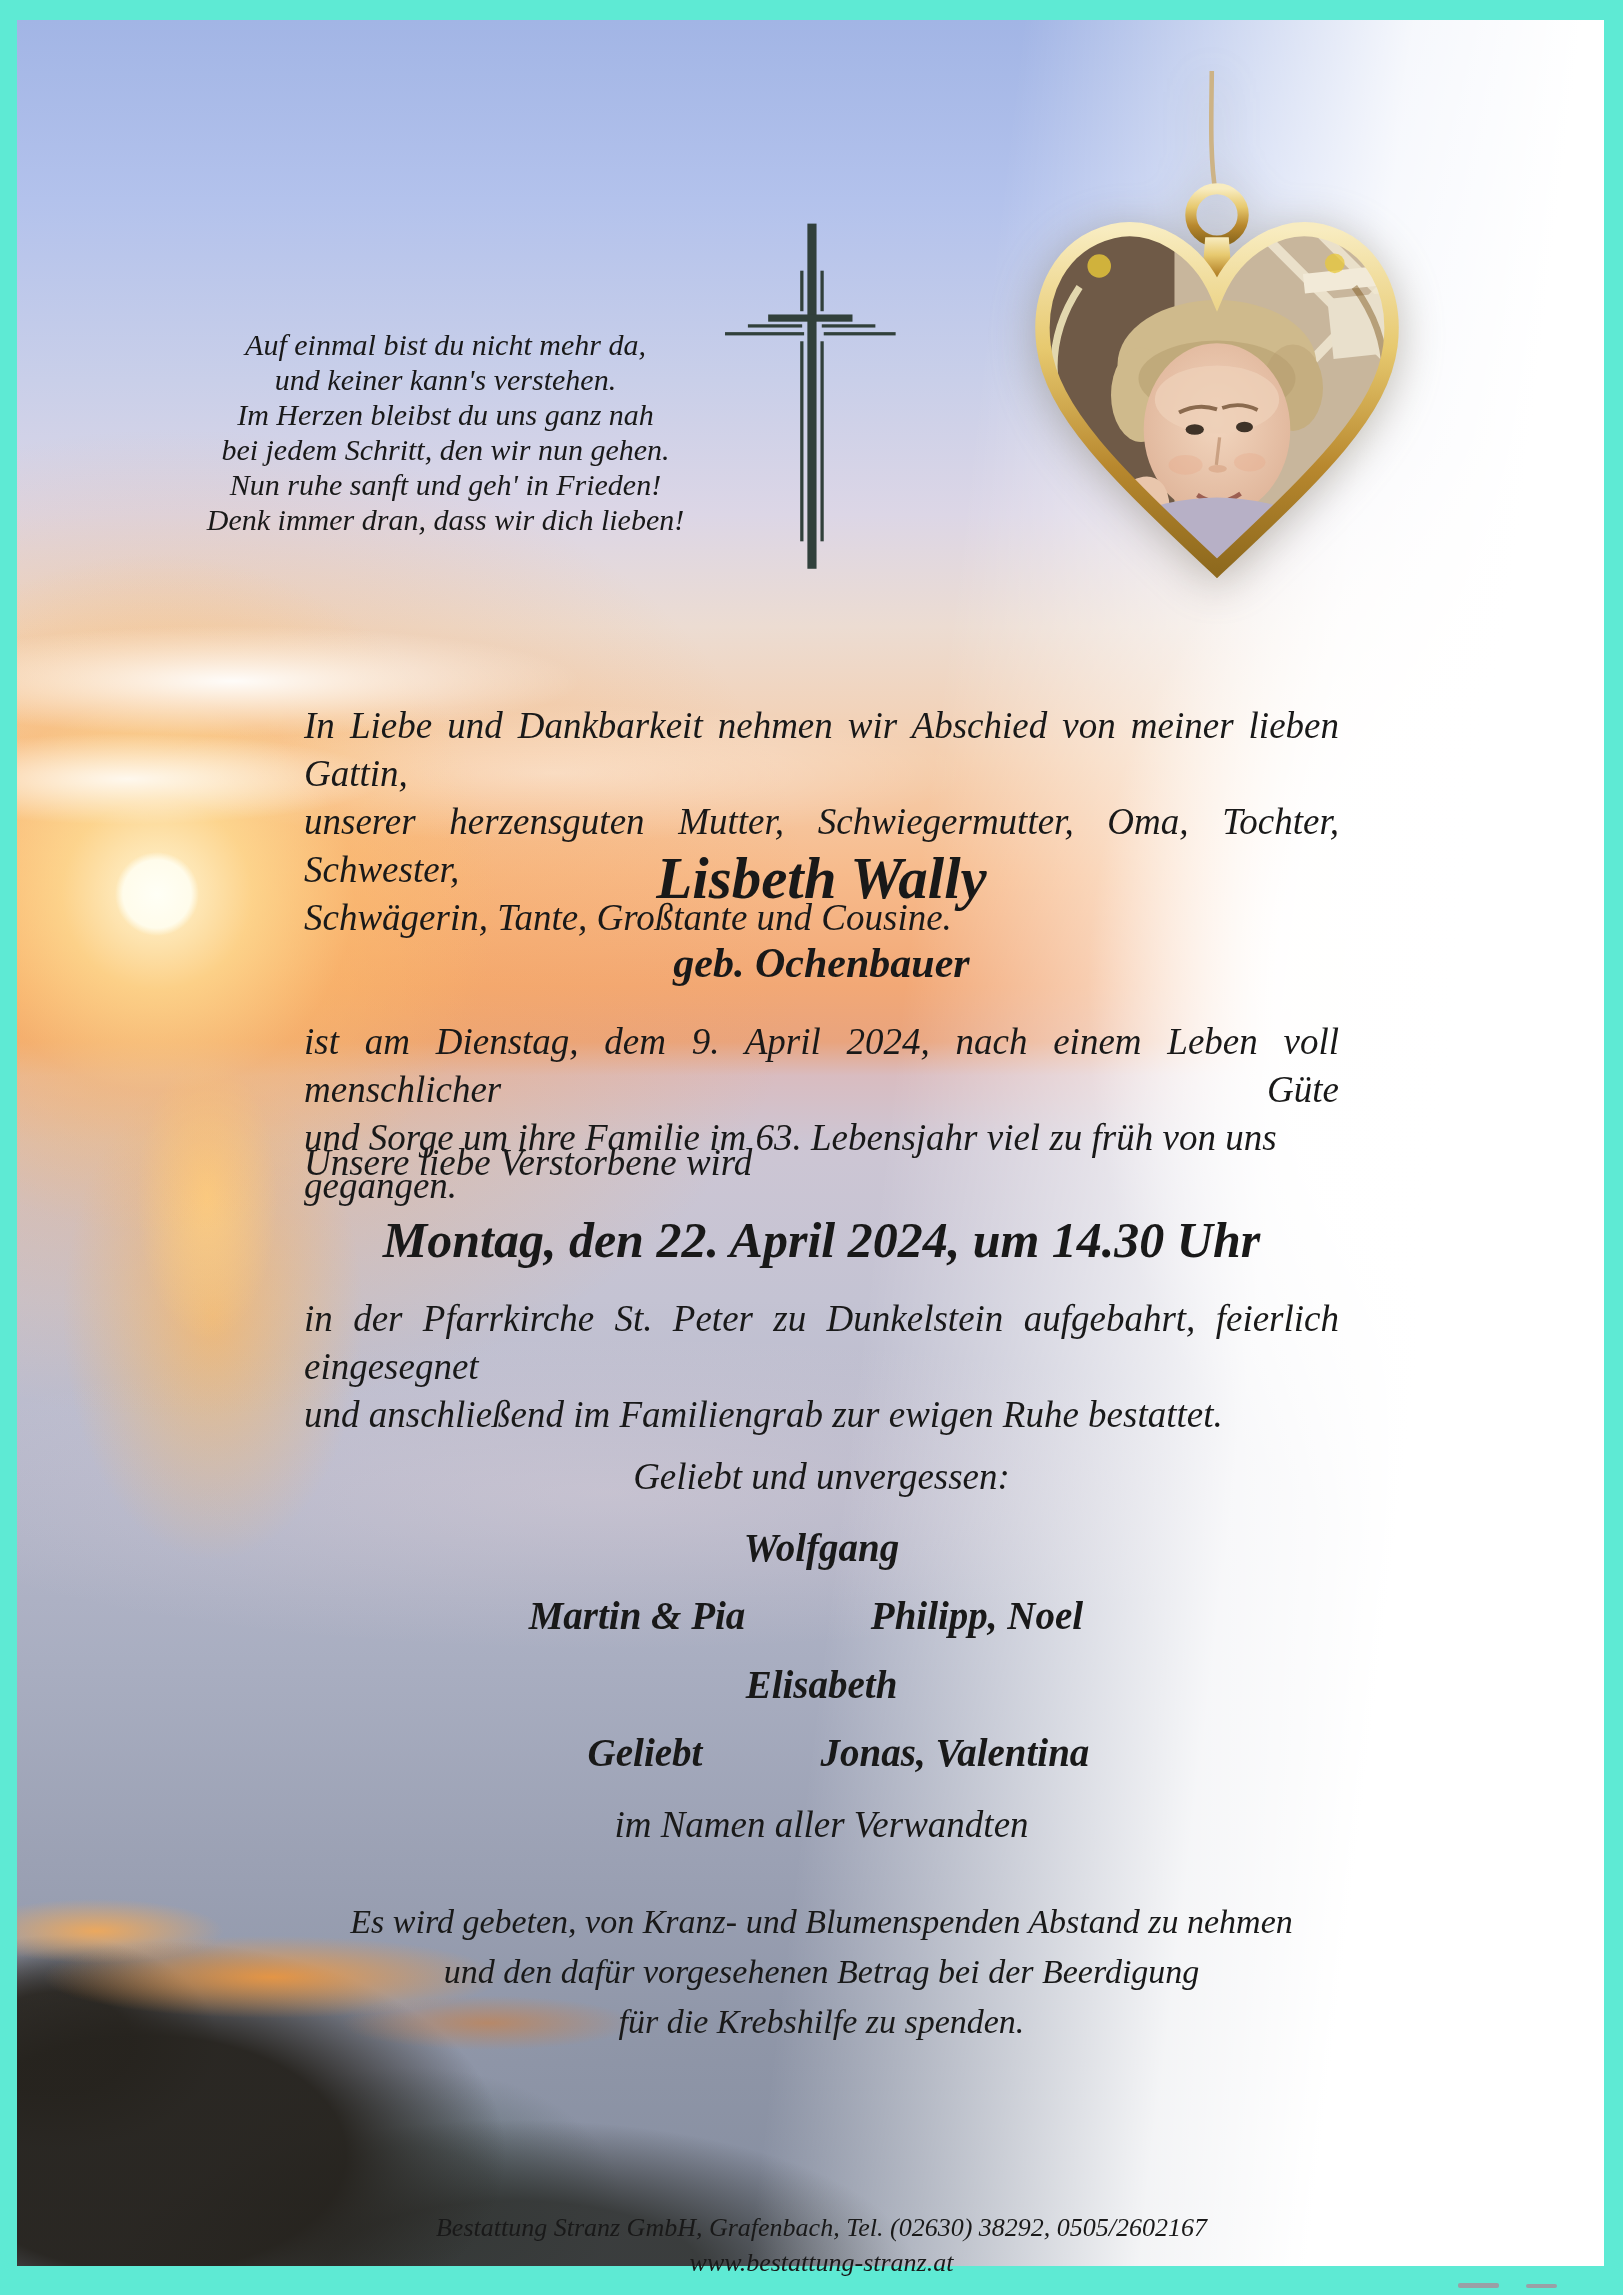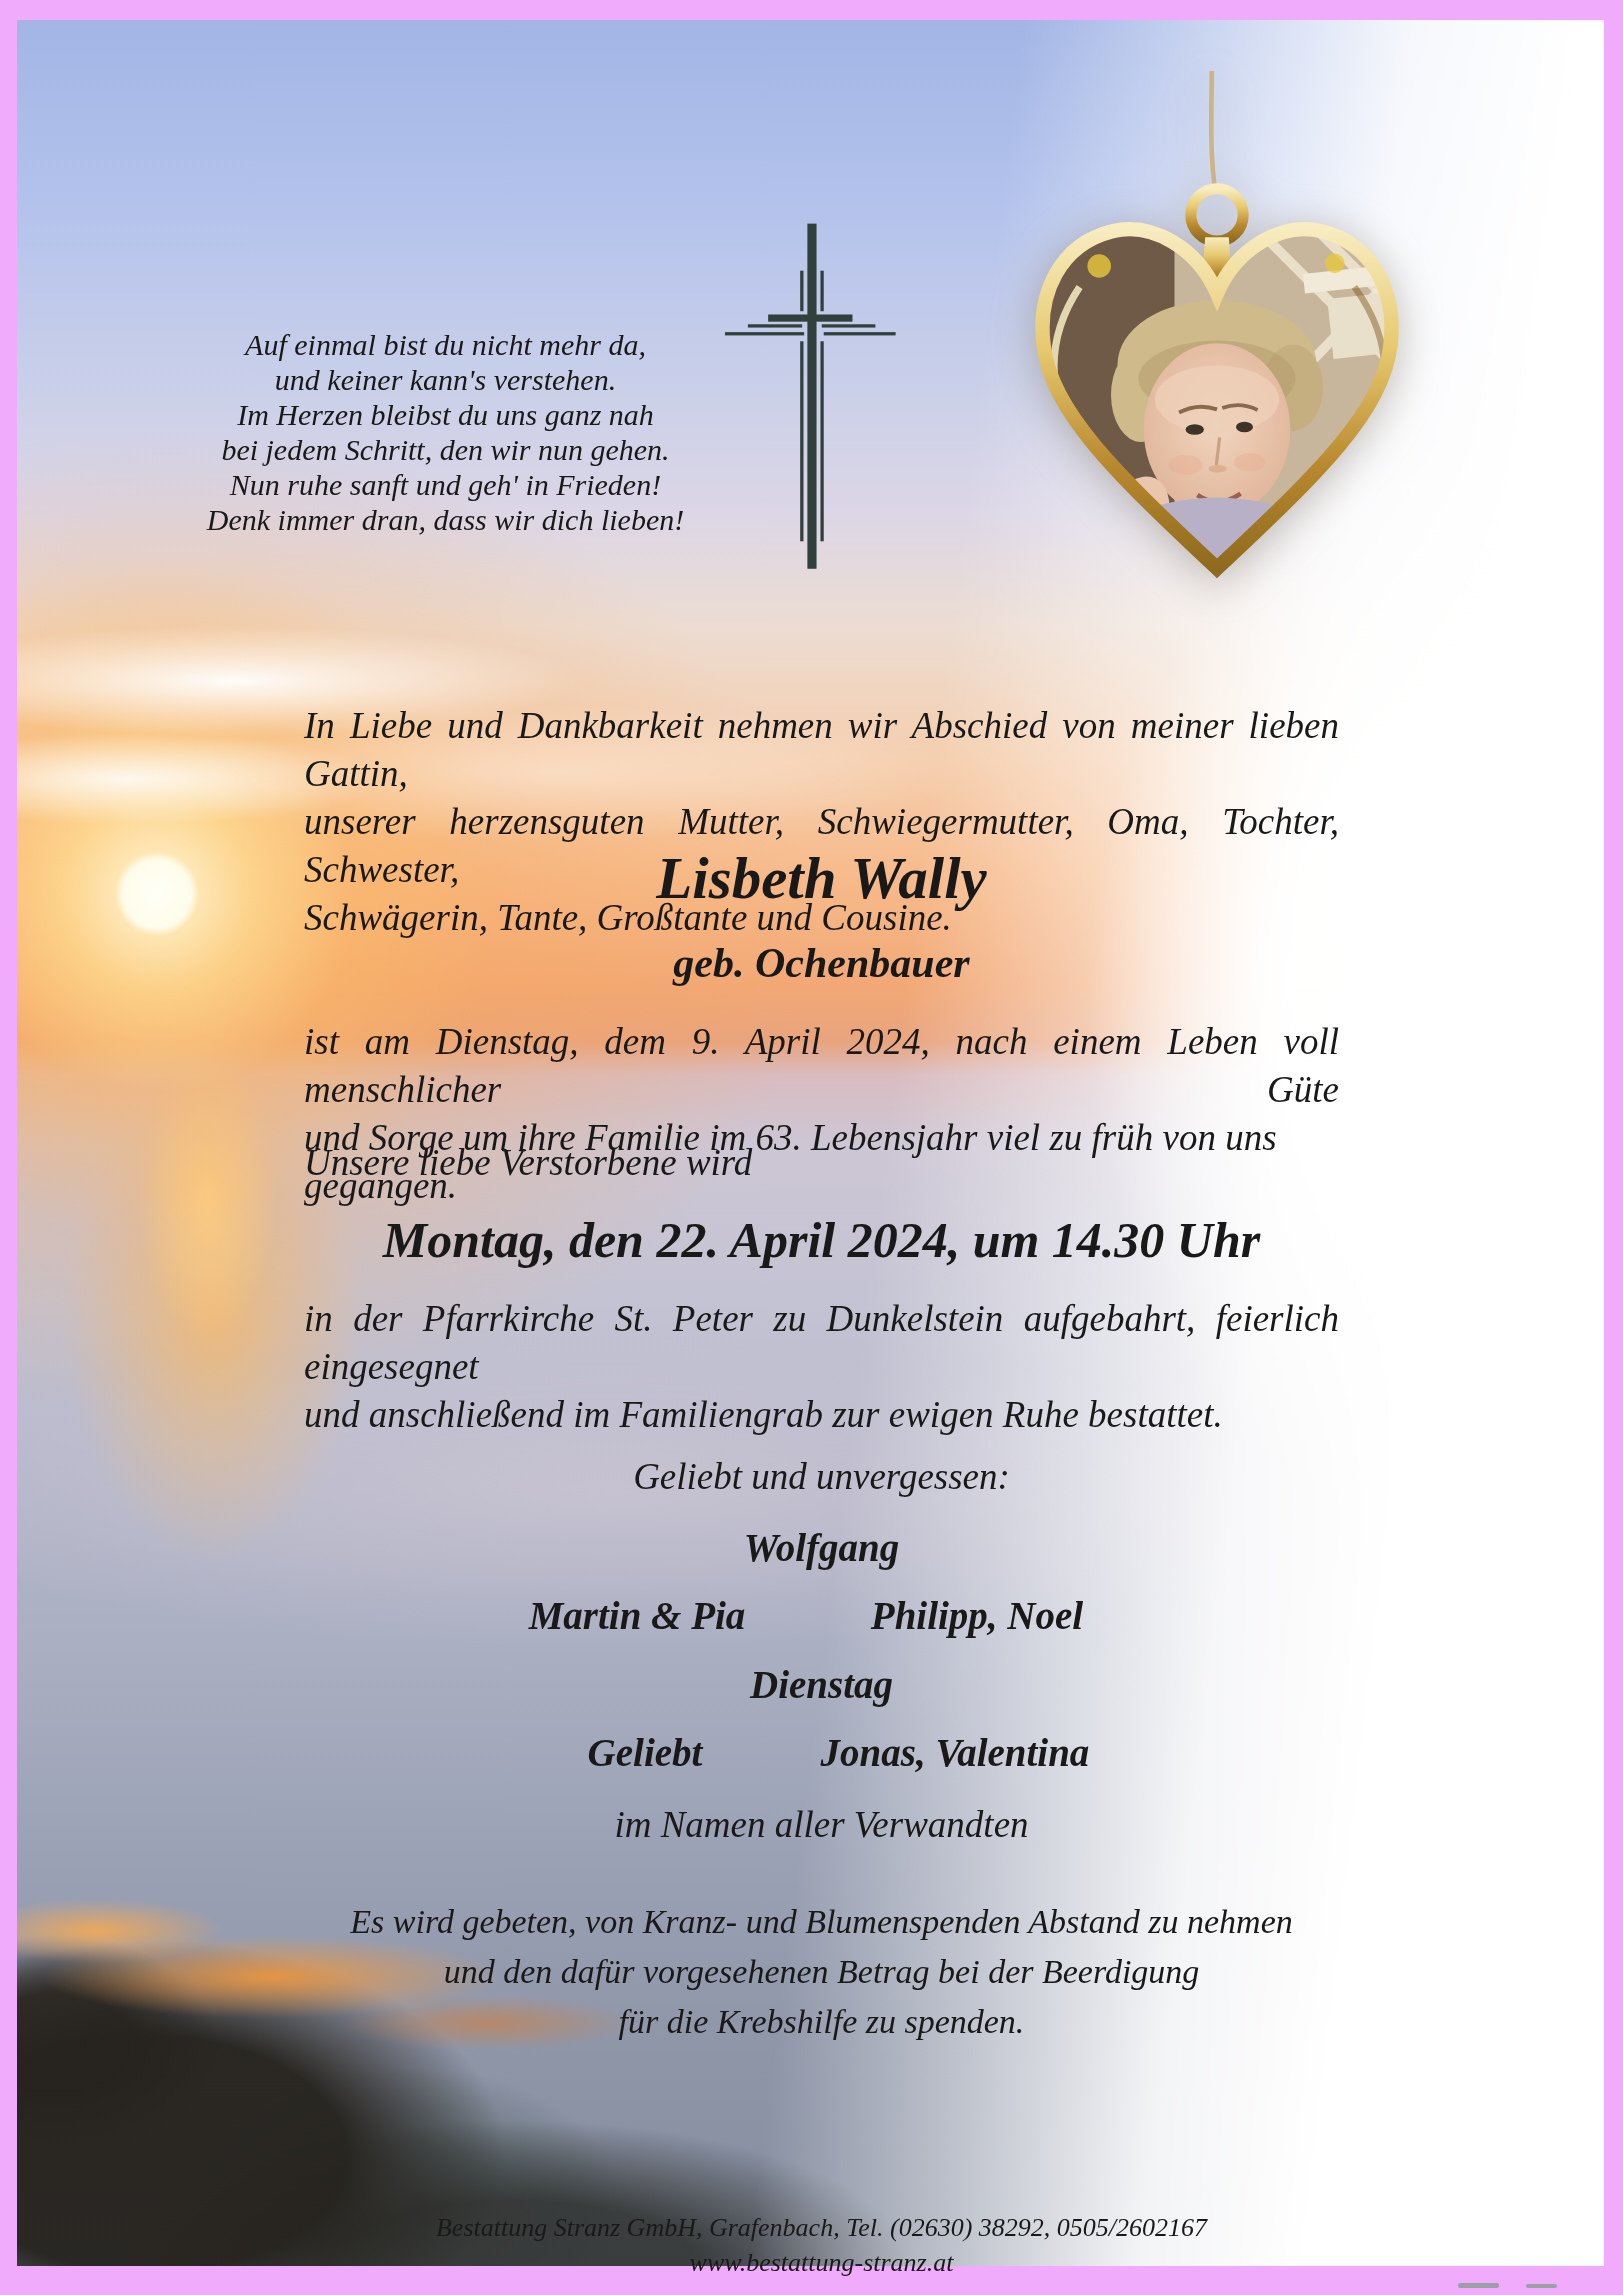--- a/index.html
+++ b/index.html
@@ -1,18 +1,18 @@
 <!DOCTYPE html>
 <html style="font-size:10.5px"><head>
 <meta charset="utf-8">
 <style>
   html,body { margin:0; padding:0; background:#ffffff; }
   #page {
     position:relative; width:1623px; height:2295px;
-    background:#f0abfc; overflow:hidden;
+    background:#5eead4; overflow:hidden;
     font-family:"Liberation Serif", serif; color:#191919;
   }
   
   #photo {
     position:absolute; left:17px; top:19.6px; width:1587px; height:2246px;
     background:
       
       linear-gradient(97deg, rgba(255,255,255,0) 54%, rgba(255,255,255,0.90) 75%, #ffffff 84%),
       radial-gradient(ellipse 524px 720px at 1479px 982px, rgba(255,255,255,0.95) 42%, rgba(255,255,255,0) 78%),
       
@@ -204,21 +204,21 @@
     <div>und anschließend im Familiengrab zur ewigen Ruhe bestattet.</div>
   </div>
 
   <div id="remembrance-heading" class="abs col ctr it body-text">Geliebt und unvergessen:</div>
 
   <div class="abs col ctr it b mourner" style="top:1524px;">Wolfgang</div>
   <div class="abs col name-row it b mourner" style="top:1592px;">
     <span style="left:333px;">Martin &amp; Pia</span>
     <span style="left:673px;">Philipp, Noel</span>
   </div>
-  <div class="abs col ctr it b mourner" style="top:1661px;">Dienstag</div>
+  <div class="abs col ctr it b mourner" style="top:1661px;">Elisabeth</div>
   <div class="abs col name-row it b mourner" style="top:1729px;">
     <span style="left:341px;">Geliebt</span>
     <span style="left:651px;">Jonas, Valentina</span>
   </div>
   <div class="abs col ctr it body-text" style="top:1801px;">im Namen aller Verwandten</div>
 
   <div id="donation" class="abs col ctr it">
     <div>Es wird gebeten, von Kranz- und Blumenspenden Abstand zu nehmen</div>
     <div>und den dafür vorgesehenen Betrag bei der Beerdigung</div>
     <div>für die Krebshilfe zu spenden.</div>

